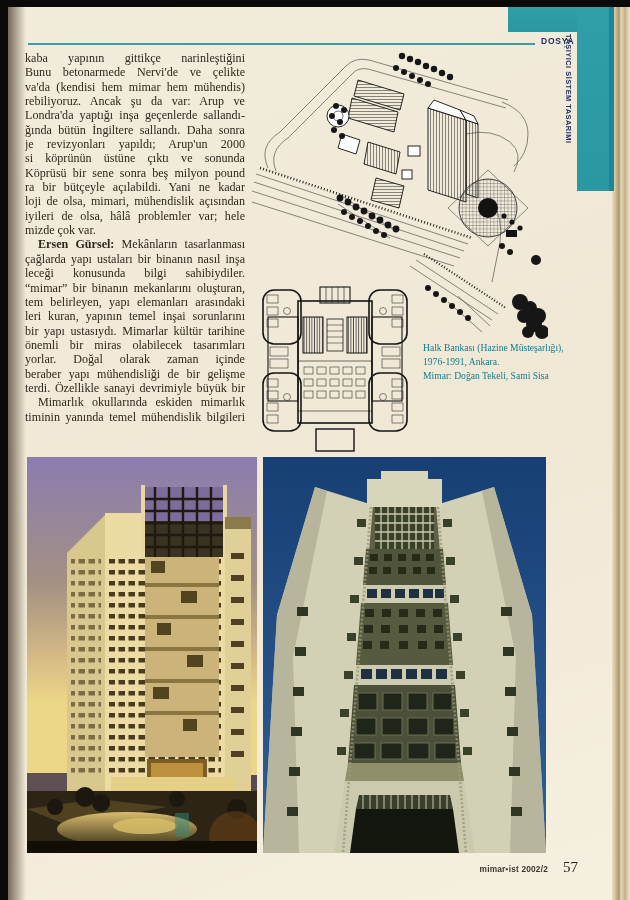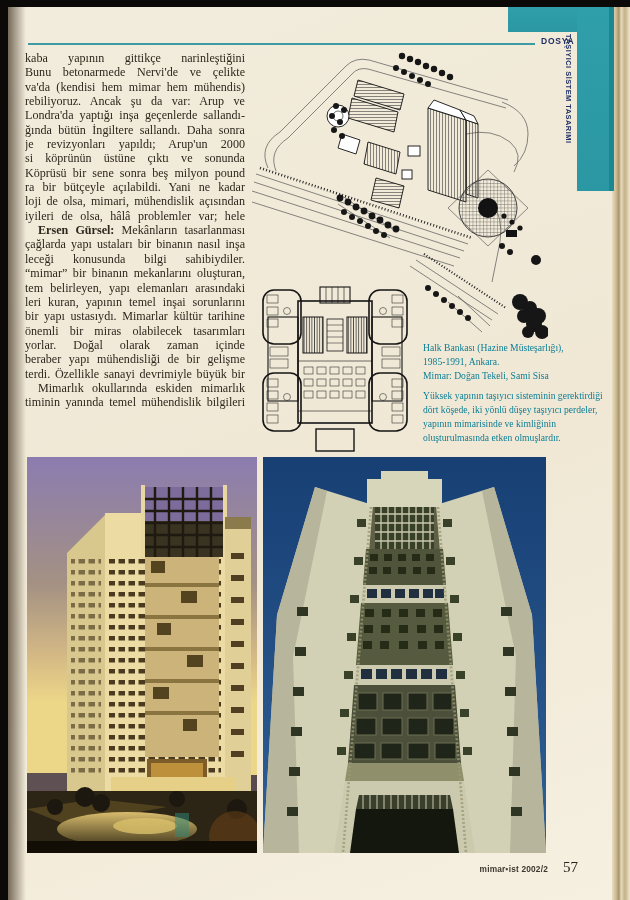--- a/index.html
+++ b/index.html
@@ -59,20 +59,21 @@
     <div class="tl">va'da (kendisi hem mimar hem mühendis) gö-</div>
     <div class="tl">rebiliyoruz. Ancak şu da var: Arup ve Foster'ın</div>
     <div class="tl">Londra'da yaptığı inşa geçenlerde sallandı-</div>
     <div class="tl">ğında bütün İngiltere sallandı. Daha sonra pro-</div>
     <div class="tl">je revizyonları yapıldı; Arup'un 2000 mühendi-</div>
     <div class="tl">si köprünün üstüne çıktı ve sonunda Milenyum</div>
     <div class="tl">Köprüsü bir sene sonra beş milyon pound ekst-</div>
     <div class="tl">ra bir bütçeyle açılabildi. Yani ne kadar tekno-</div>
     <div class="tl">loji de olsa, mimari, mühendislik açısından en</div>
     <div class="tl">iyileri de olsa, hâlâ problemler var; hele ülke-</div>
+    <div class="tl end">mizde çok var.</div>
     <div class="tl ind"><span class="lead">Ersen Gürsel:</span><span> Mekânların tasarlanması ko-</span></div>
     <div class="tl">çağlarda yapı ustaları bir binanın nasıl inşa edi-</div>
     <div class="tl">leceği konusunda bilgi sahibiydiler. Geçmişte</div>
     <div class="tl">“mimar” bir binanın mekanlarını oluşturan, sis-</div>
     <div class="tl">tem belirleyen, yapı elemanları arasındaki ilişki-</div>
     <div class="tl">leri kuran, yapının temel inşai sorunlarını bilen</div>
     <div class="tl">bir yapı ustasıydı. Mimarlar kültür tarihine</div>
     <div class="tl">önemli bir miras olabilecek tasarımları geliştiri-</div>
     <div class="tl">yorlar. Doğal olarak zaman içinde mimarlıkla</div>
     <div class="tl">beraber yapı mühendisliği de bir gelişme gös-</div>
@@ -247,28 +248,22 @@
         <circle cx="127" cy="116" r="3.5"></circle>
       <rect x="14" y="66" width="18" height="9"></rect>
         <rect x="14" y="78" width="18" height="9"></rect>
       <rect x="126" y="66" width="18" height="9"></rect>
         <rect x="126" y="78" width="18" height="9"></rect>
     </g>
   </svg>
 
   <div id="cap-credit" class="cap">
     <div>Halk Bankası (Hazine Müsteşarlığı),</div>
-    <div>1985-1991, Ankara.</div>
+    <div>1976-1991, Ankara.</div>
     <div>Mimar: Doğan Tekeli, Sami Sisa</div>
-  </div>
-  <div id="cap-desc" class="cap">
-    <div>Yüksek yapının taşıyıcı sisteminin gerektirdiği</div>
-    <div>dört köşede, iki yönlü düşey taşıyıcı perdeler,</div>
-    <div>yapının mimarisinde ve kimliğinin</div>
-    <div>oluşturulmasında etken olmuşlardır.</div>
   </div>
 
   <svg viewBox="0 0 230 396" style="left:27px;top:457px;width:230px;height:396px">
     <defs>
       <linearGradient id="lpsky" x1="0" y1="0" x2="0" y2="1">
         <stop offset="0" stop-color="#8b7cb0"></stop>
           <stop offset=".32" stop-color="#a49183"></stop>
         <stop offset=".52" stop-color="#d9bd85"></stop>
           <stop offset=".62" stop-color="#ecd788"></stop>
       </linearGradient>

